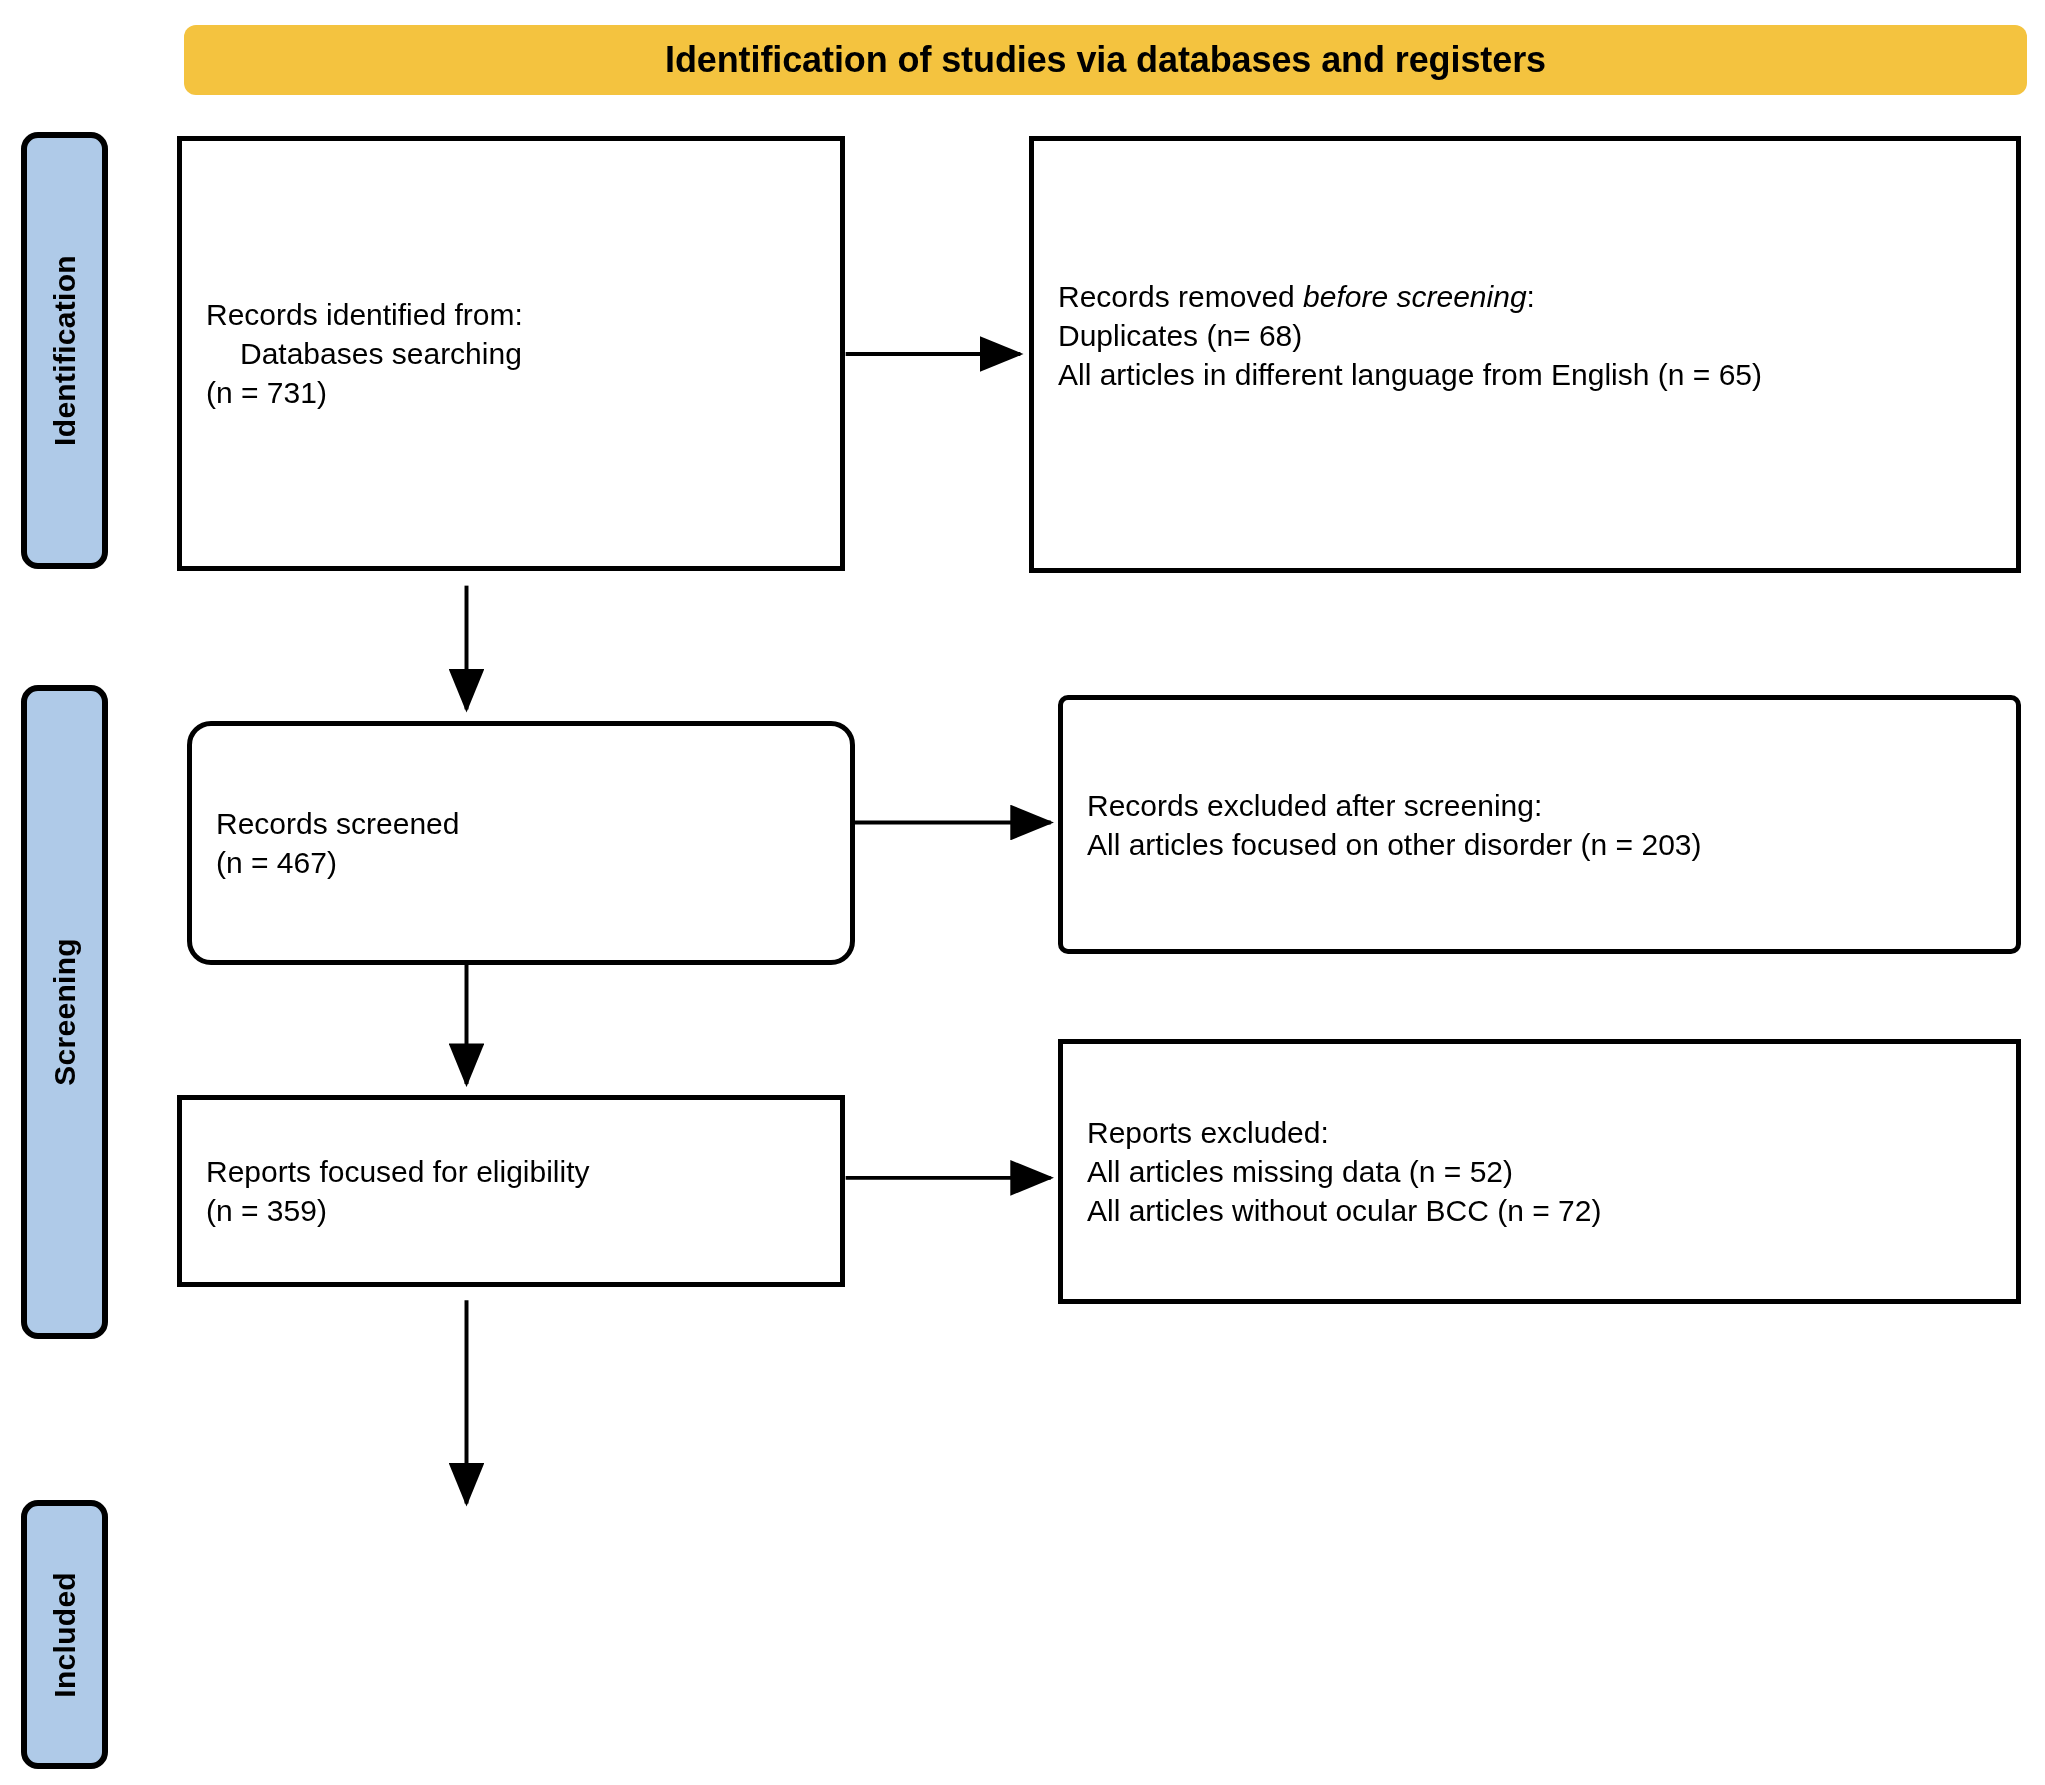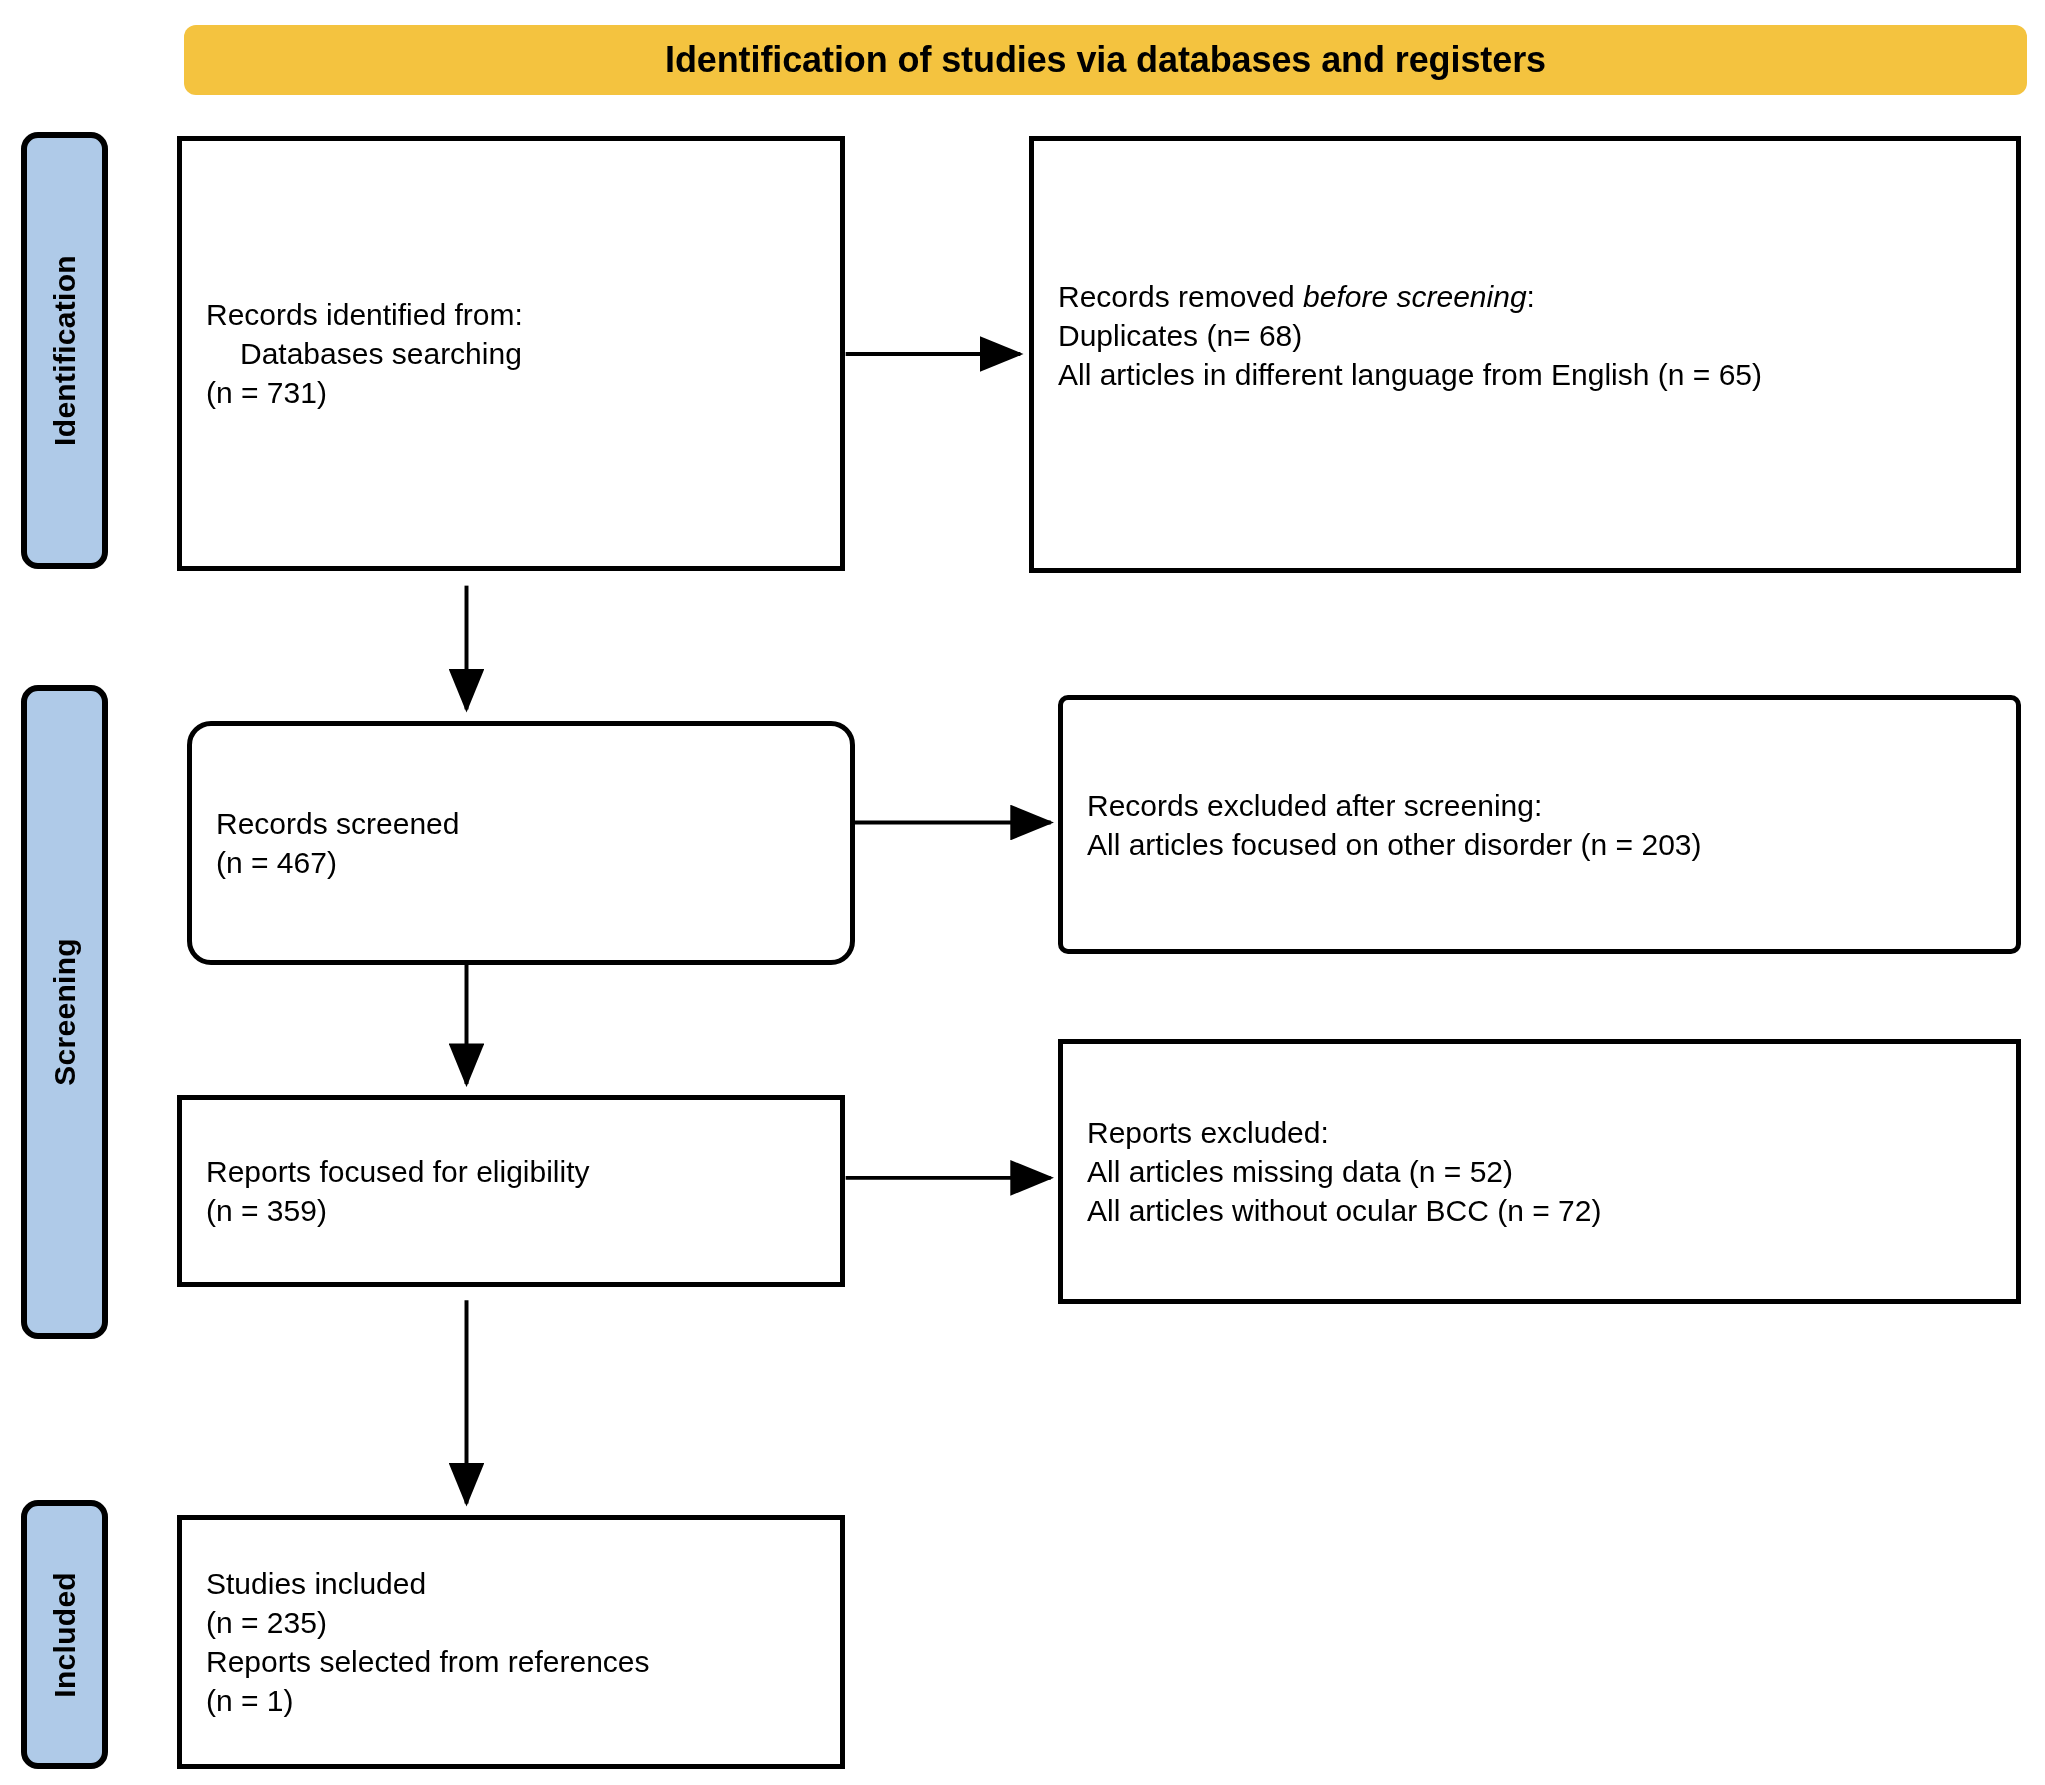--- a/index.html
+++ b/index.html
@@ -159,18 +159,15 @@
   </div>
 
   <div class="box" id="box-eligibility">
     <div class="box-text"><span>Reports focused for eligibility</span><br><span>(n = 359)</span></div>
   </div>
 
   <div class="box" id="box-excluded-rep">
     <div class="box-text"><span>Reports excluded:</span><br><span>All articles missing data (n = 52)</span><br><span>All articles without ocular BCC (n = 72)</span></div>
   </div>
 
-  <div class="box" id="box-included">
-    <div class="box-text"><span>Studies included</span><br><span>(n = 235)</span><br><span>Reports selected from references</span><br><span>(n = 1)</span></div>
-  </div>
 
 </div>
 
 
 </body></html>

